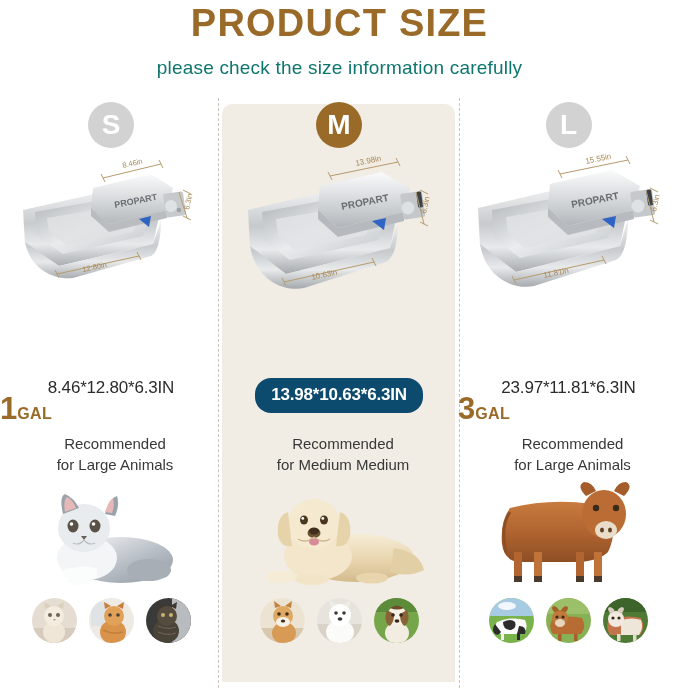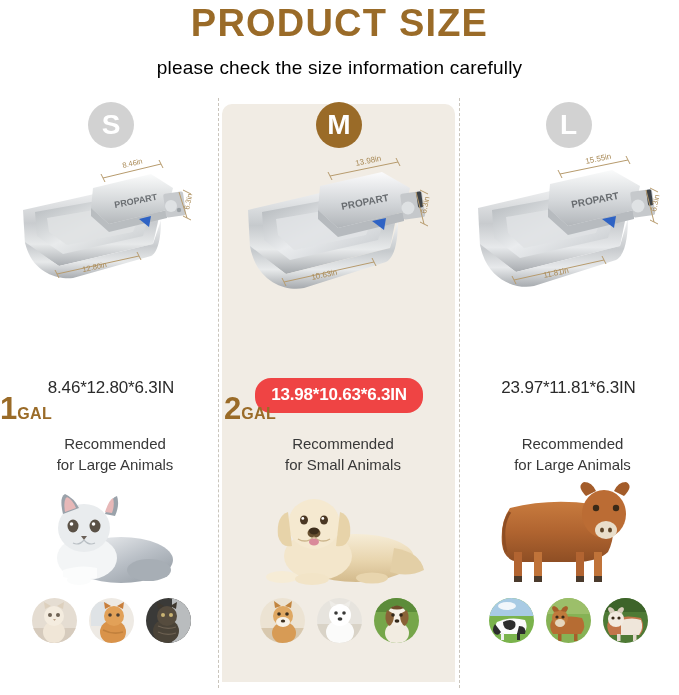--- a/index.html
+++ b/index.html
@@ -12,21 +12,21 @@
   .page{position:relative;width:679px;height:695px;}
 
   
   .title{
     position:absolute;top:2px;left:0;width:679px;text-align:center;
     font-size:38px;font-weight:bold;letter-spacing:1.2px;
     color:#9a6b28;line-height:42px;
   }
   .subtitle{
     position:absolute;top:57px;left:0;width:679px;text-align:center;
-    font-size:19px;font-weight:normal;color:#000000;letter-spacing:.2px;
+    font-size:19px;font-weight:normal;color:#0f766e;letter-spacing:.2px;
   }
 
   
   .highlight-panel{
     position:absolute;left:222px;top:104px;width:233px;height:578px;
     background:#f1ece4;border-radius:10px 10px 0 0;
   }
 
   
   .divider{
@@ -57,21 +57,21 @@
     position:absolute;top:52px;left:0;width:100%;height:175px;
   }
   .prod-svg{display:block;margin:0 auto;}
 
   
   .size-text{
     position:absolute;top:250px;left:0;width:100%;text-align:center;
     font-size:17px;color:#2b2b2b;letter-spacing:-.2px;margin-top:32px;
   }
   .size-pill{
-    display:inline-block;background:#ef4444;color:#ffffff;
+    display:inline-block;background:#0c4a6e;color:#ffffff;
     padding:7px 16px 8px;border-radius:16px;font-size:17px;
     font-weight:bold;letter-spacing:-.2px;
   }
 
   
   .gal{
     position:absolute;top:295px;left:0;width:100%;
     color:#9a6b28;
   }
   .gal .num{font-size:31px;font-weight:bold;vertical-align:baseline;}
@@ -300,27 +300,24 @@
         <text x="122" y="18" font-size="8" fill="#a98a57" transform="rotate(-12 122 18)">13.98in</text>
         <text x="192" y="66" font-size="8" fill="#a98a57" transform="rotate(-78 192 66)">6.3in</text>
         <text x="78" y="132" font-size="8" fill="#a98a57" transform="rotate(-12 78 132)">10.63in</text>
       </svg>
     </div>
 
     <div class="size-text">
       <span class="size-pill">13.98*10.63*6.3IN</span>
     </div>
 
-    <div class="gal">
-      <span class="num">2</span><span class="unit">GAL</span>
-    </div>
 
     <div class="rec">
       <div>Recommended</div>
-      <div>for Small Animals</div>
+      <div>for Medium Medium</div>
     </div>
 
     <div class="hero">
       <svg width="190" height="110" viewBox="0 0 190 110">
         <defs>
           <linearGradient id="dogbody" x1="0" y1="0" x2="0" y2="1">
             <stop offset="0" stop-color="#f6ecd6"></stop>
               <stop offset=".55" stop-color="#e8d5ae"></stop>
             <stop offset="1" stop-color="#d3ba8c"></stop>
           </linearGradient>
@@ -436,20 +433,23 @@
             <path d="M136 108 L140 116"></path>
         </g>
         <text x="120" y="16" font-size="8" fill="#a98a57" transform="rotate(-12 120 16)">15.55in</text>
         <text x="190" y="64" font-size="8" fill="#a98a57" transform="rotate(-78 190 64)">6.3in</text>
         <text x="78" y="130" font-size="8" fill="#a98a57" transform="rotate(-12 78 130)">11.81in</text>
       </svg>
     </div>
 
     <div class="size-text">23.97*11.81*6.3IN</div>
 
+    <div class="gal">
+      <span class="num">3</span><span class="unit">GAL</span>
+    </div>
 
     <div class="rec">
       <div>Recommended</div>
       <div>for Large Animals</div>
     </div>
 
     <div class="hero">
       <svg width="185" height="110" viewBox="0 0 185 110">
         <defs>
           <linearGradient id="cowbody" x1="0" y1="0" x2="0" y2="1">

